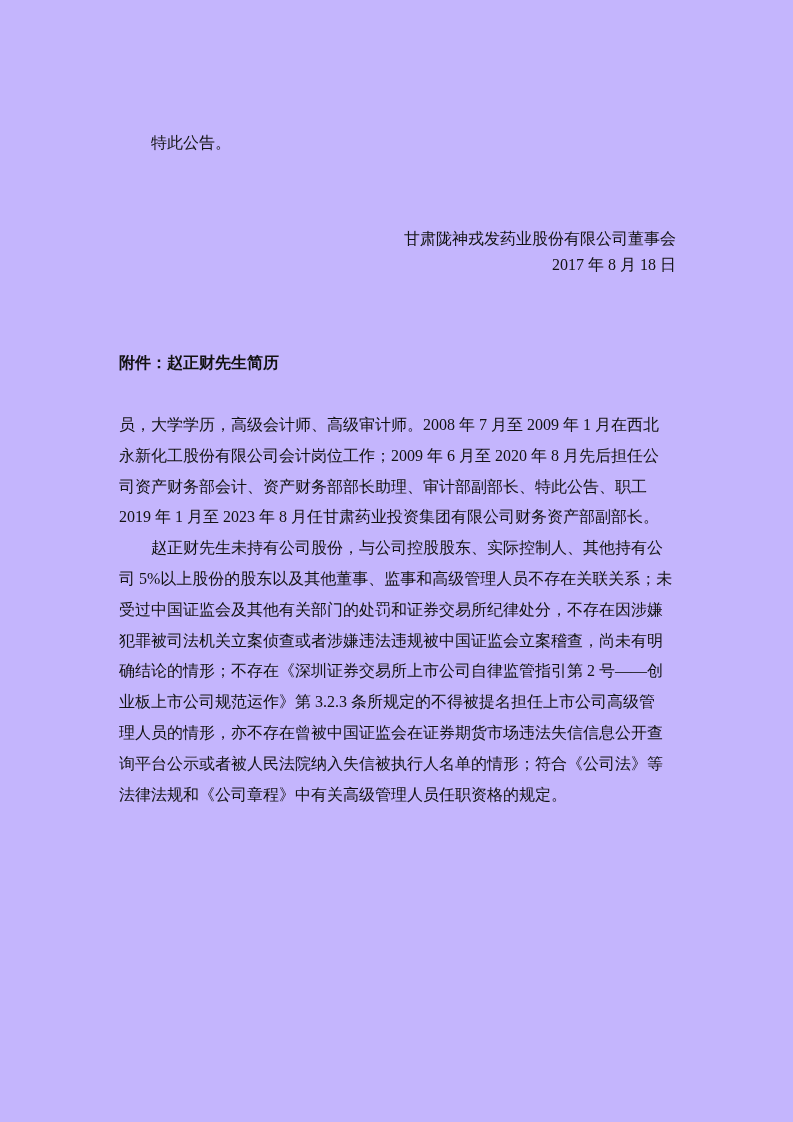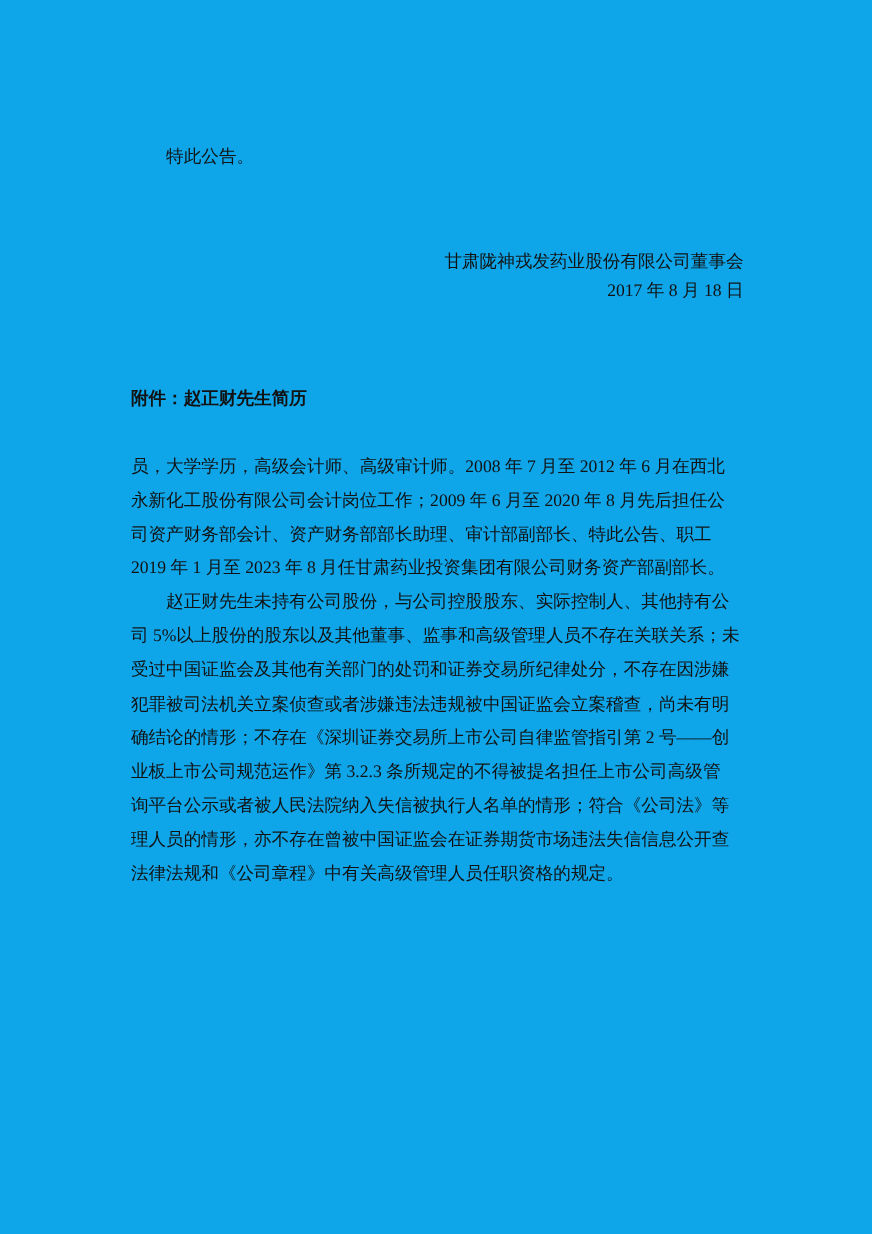--- a/index.html
+++ b/index.html
@@ -1,20 +1,20 @@
 <!DOCTYPE html>
 <html lang="zh"><head>
 <meta charset="utf-8">
 <style>
   html, body { margin: 0; padding: 0; background: #e8e8e8; }
   .page {
     position: relative;
     width: 793px;
     height: 1122px;
-    background: #0ea5e9;
+    background: #c4b5fd;
     font-family: "Liberation Serif", "DejaVu Serif", serif;
     color: #121212;
     font-size: 16px;
     overflow: hidden;
     margin: 0 auto;
   }
   .abs { position: absolute; left: 119px; width: 557px; }
   .line {
     height: 30.8px;
     line-height: 30.8px;
@@ -43,30 +43,30 @@
   <div class="abs notice indent">特此公告。</div>
 
   <div class="abs sig sig-company">甘肃陇神戎发药业股份有限公司董事会</div>
 
   <div class="abs sig sig-date">2017 年 8 月 18 日</div>
 
   <div class="abs heading">附件：赵正财先生简历</div>
 
   <div class="abs bodyblock">
 
-    <div class="line">员，大学学历，高级会计师、高级审计师。2008 年 7 月至 2012 年 6 月在西北</div>
+    <div class="line">员，大学学历，高级会计师、高级审计师。2008 年 7 月至 2009 年 1 月在西北</div>
     <div class="line">永新化工股份有限公司会计岗位工作；2009 年 6 月至 2020 年 8 月先后担任公</div>
     <div class="line">司资产财务部会计、资产财务部部长助理、审计部副部长、特此公告、职工</div>
     <div class="line">2019 年 1 月至 2023 年 8 月任甘肃药业投资集团有限公司财务资产部副部长。</div>
 
     <div class="line indent">赵正财先生未持有公司股份，与公司控股股东、实际控制人、其他持有公</div>
     <div class="line">司 5%以上股份的股东以及其他董事、监事和高级管理人员不存在关联关系；未</div>
     <div class="line">受过中国证监会及其他有关部门的处罚和证券交易所纪律处分，不存在因涉嫌</div>
     <div class="line">犯罪被司法机关立案侦查或者涉嫌违法违规被中国证监会立案稽查，尚未有明</div>
     <div class="line">确结论的情形；不存在《深圳证券交易所上市公司自律监管指引第 2 号——创</div>
     <div class="line">业板上市公司规范运作》第 3.2.3 条所规定的不得被提名担任上市公司高级管</div>
+    <div class="line">理人员的情形，亦不存在曾被中国证监会在证券期货市场违法失信信息公开查</div>
     <div class="line">询平台公示或者被人民法院纳入失信被执行人名单的情形；符合《公司法》等</div>
-    <div class="line">理人员的情形，亦不存在曾被中国证监会在证券期货市场违法失信信息公开查</div>
     <div class="line">法律法规和《公司章程》中有关高级管理人员任职资格的规定。</div>
 
   </div>
 
 </div>
 
 </body></html>

